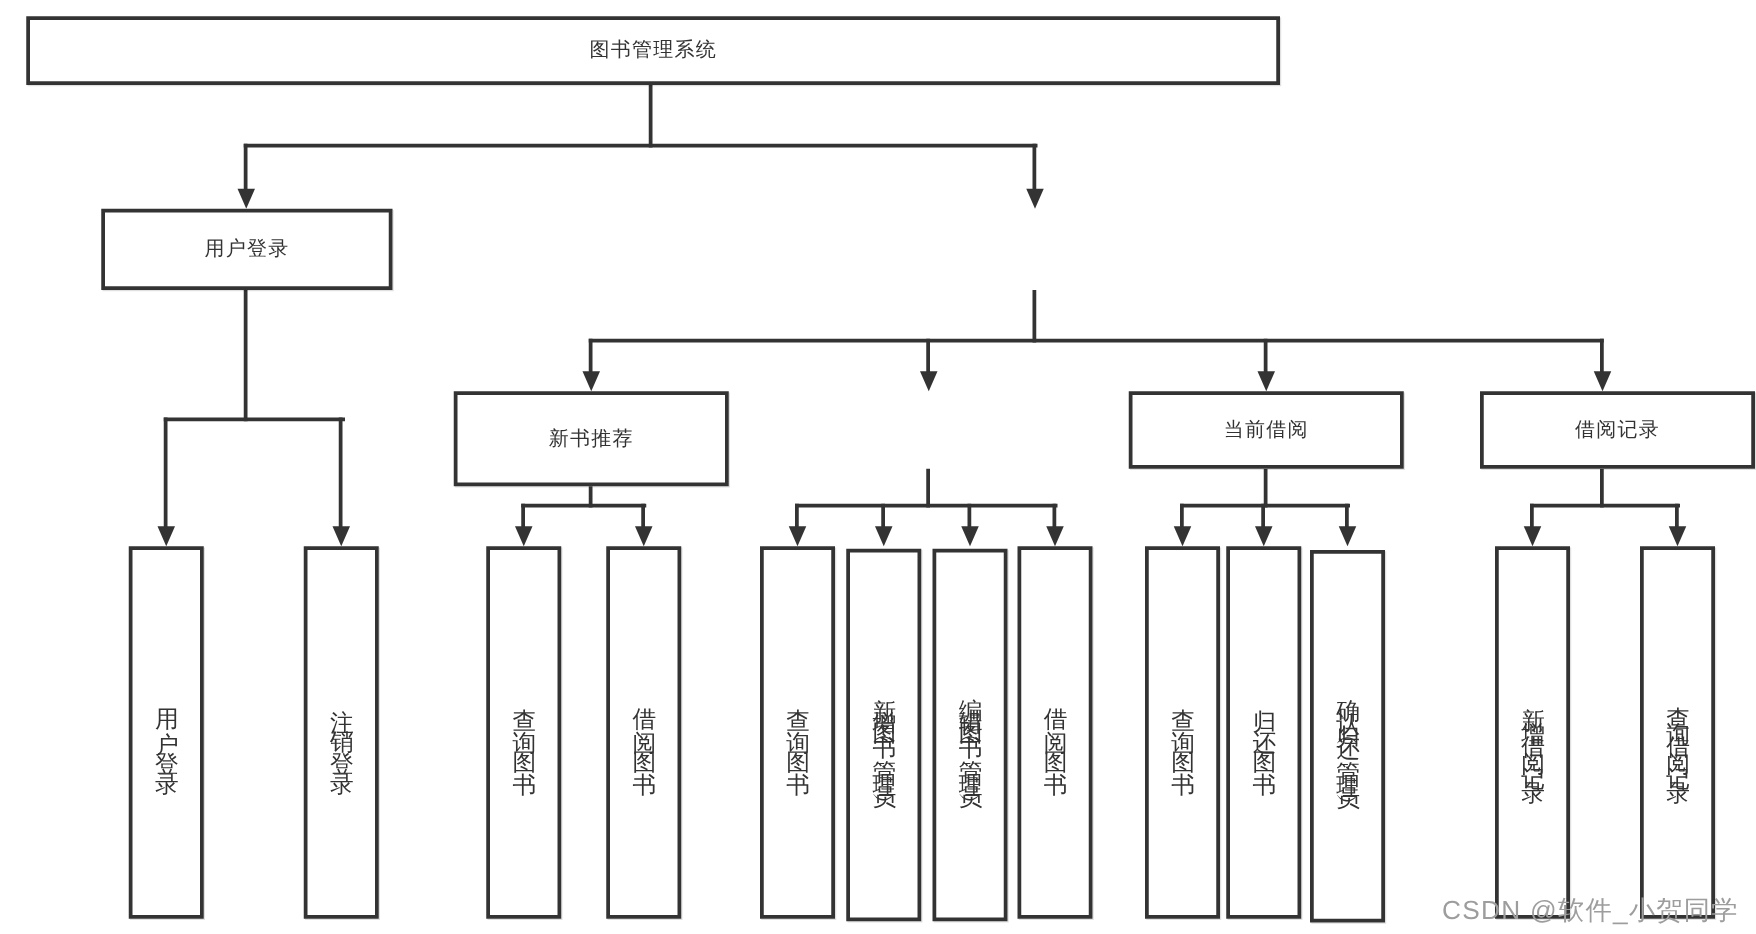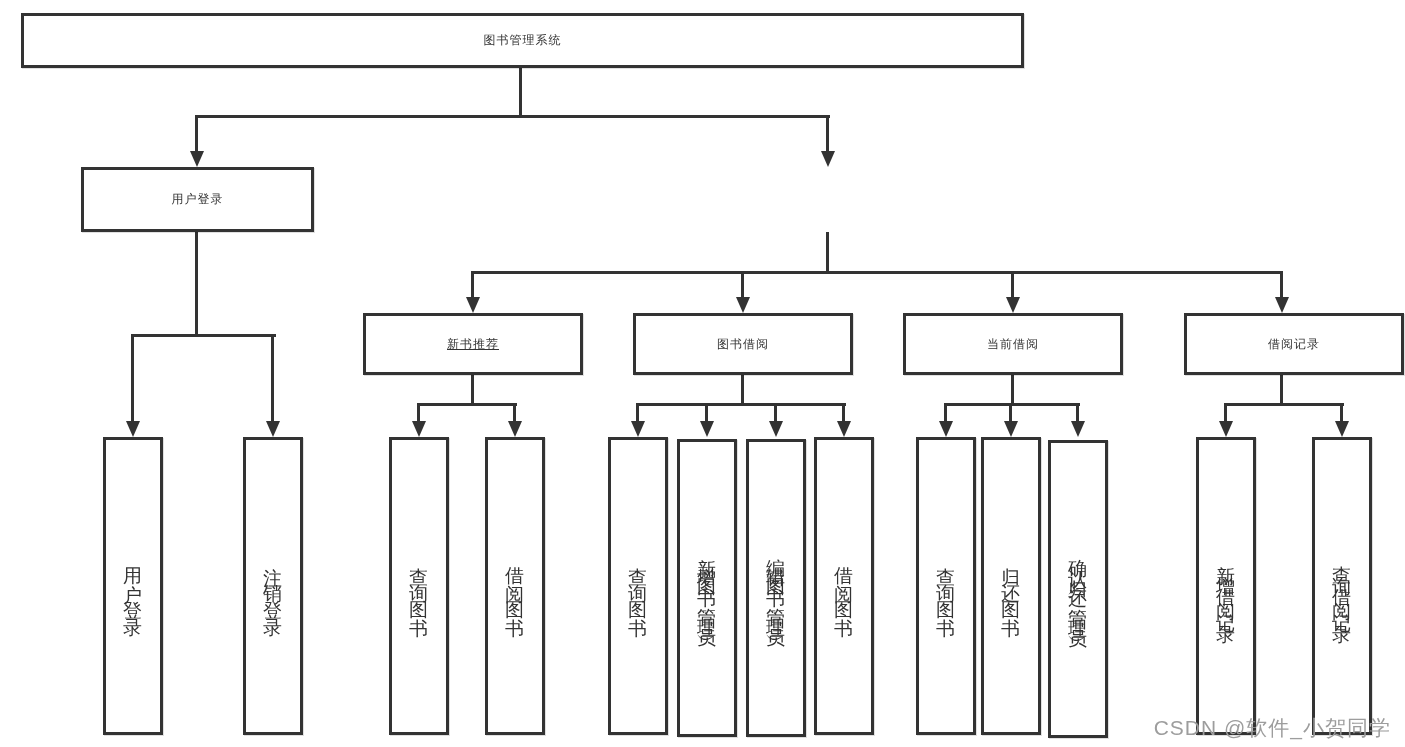--- a/index.html
+++ b/index.html
@@ -18,21 +18,21 @@
   
   .node {
     position: absolute;
     box-sizing: border-box;
     border: 3px solid #333333;
     background: #ffffff;
     display: flex;
     align-items: center;
     justify-content: center;
     color: #333333;
-    font-size: 12px;
+    font-size: 16px;
     letter-spacing: 1px;
     box-shadow: 1px 1px 0 rgba(0,0,0,0.12);
   }
   .node-v {
     position: absolute;
     box-sizing: border-box;
     border: 3px solid #333333;
     background: #ffffff;
     display: flex;
     align-items: center;
@@ -142,25 +142,22 @@
   <div class="arrow-down" style="left:1335px; top:421px;"></div>
 
   <div class="node" style="left:21px; top:13px; width:1003px; height:55px;">
     <span>图书管理系统</span>
   </div>
 
   <div class="node" style="left:81px; top:167px; width:233px; height:65px;">
     <span>用户登录</span>
   </div>
 
-  <div class="node" style="left:363px; top:313px; width:220px; height:62px;text-decoration:underline;">
+  <div class="node" style="left:363px; top:313px; width:220px; height:76px;">
     <span>新书推荐</span>
-  </div>
-  <div class="node" style="left:633px; top:313px; width:220px; height:62px;">
-    <span>图书借阅</span>
   </div>
   <div class="node" style="left:903px; top:313px; width:220px; height:62px;">
     <span>当前借阅</span>
   </div>
   <div class="node" style="left:1184px; top:313px; width:220px; height:62px;">
     <span>借阅记录</span>
   </div>
 
   <div class="node-v" style="left:103px; top:437px; width:60px; height:298px;">
     <span class="vtext sp-wide">用户登录</span>

